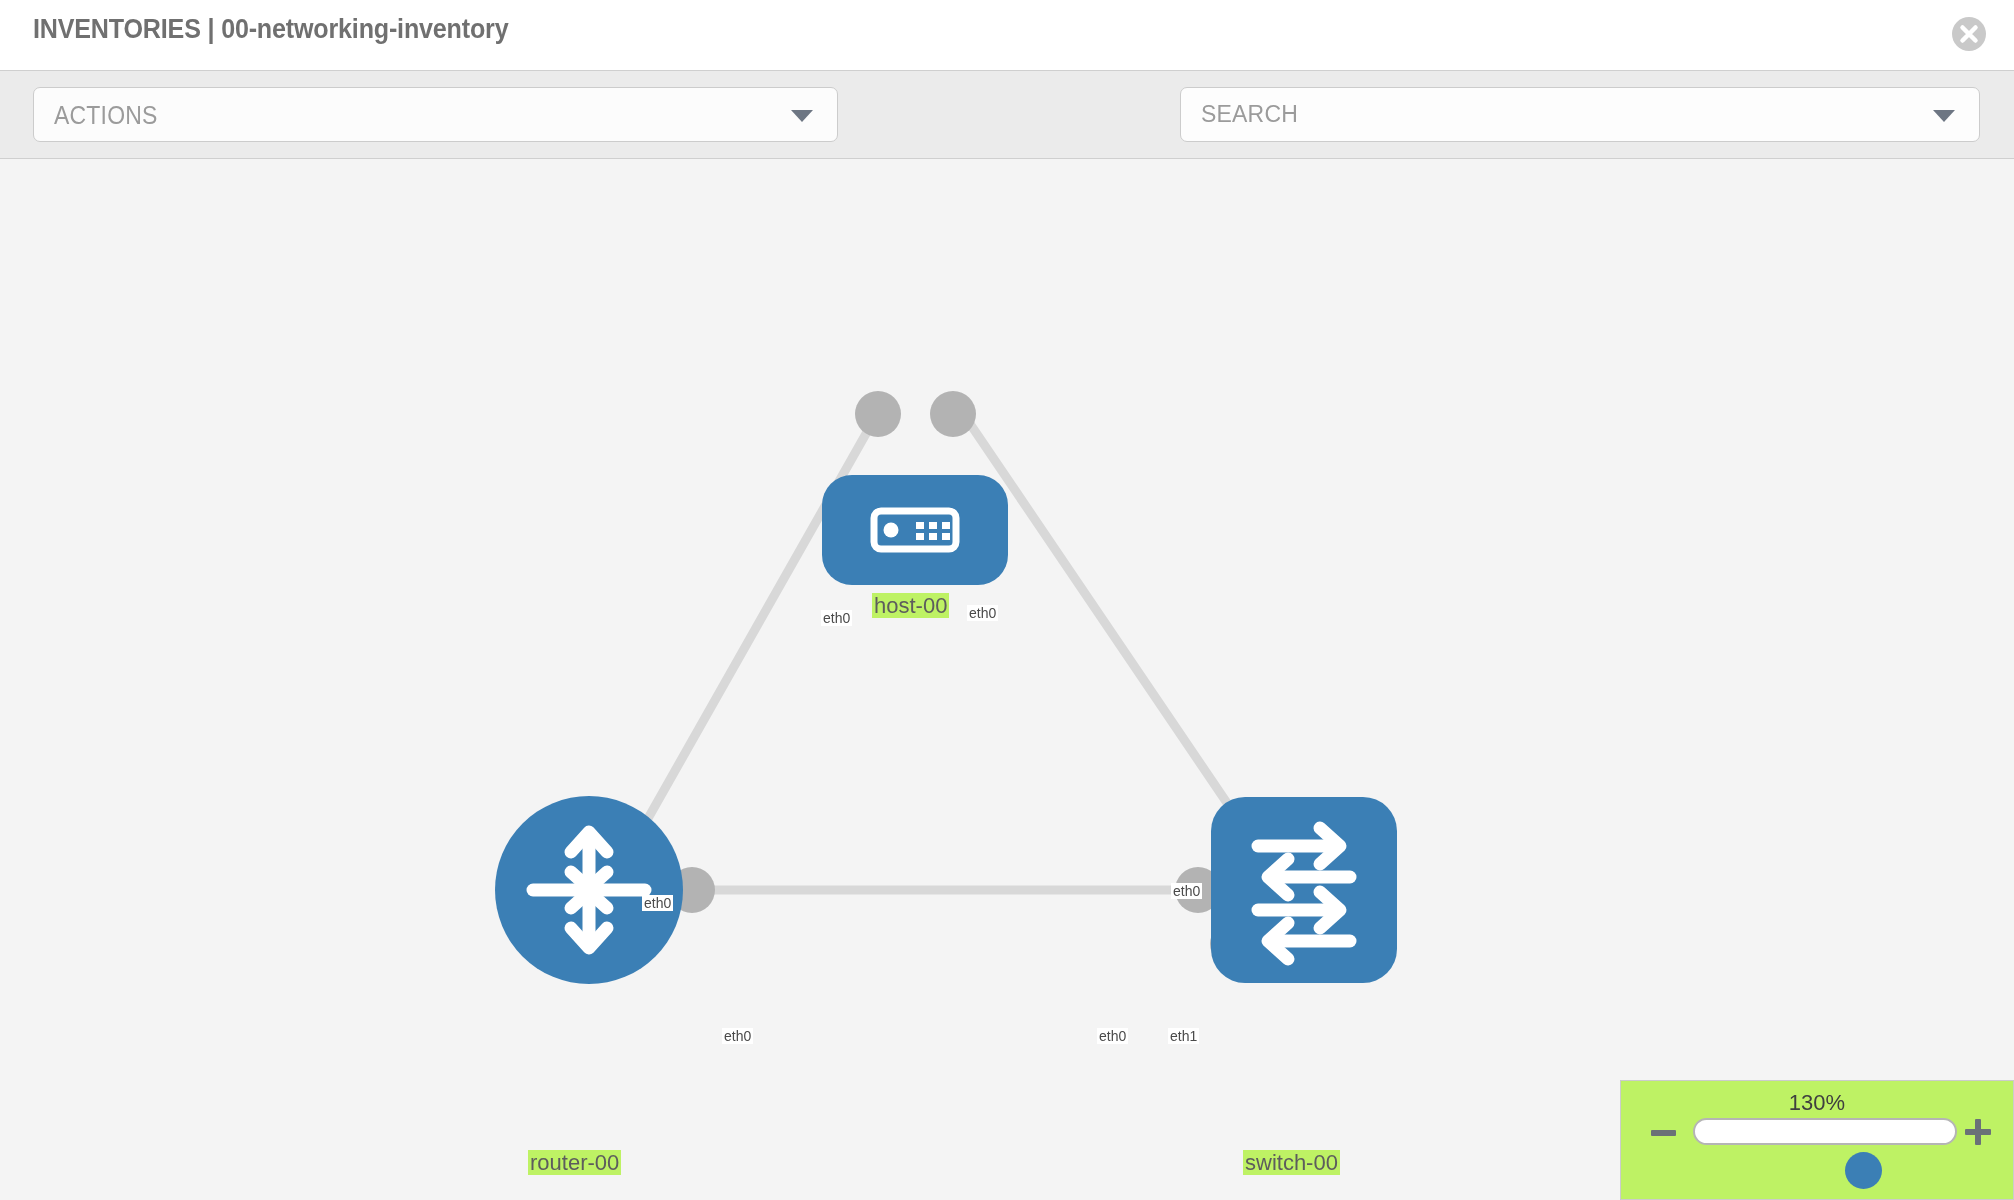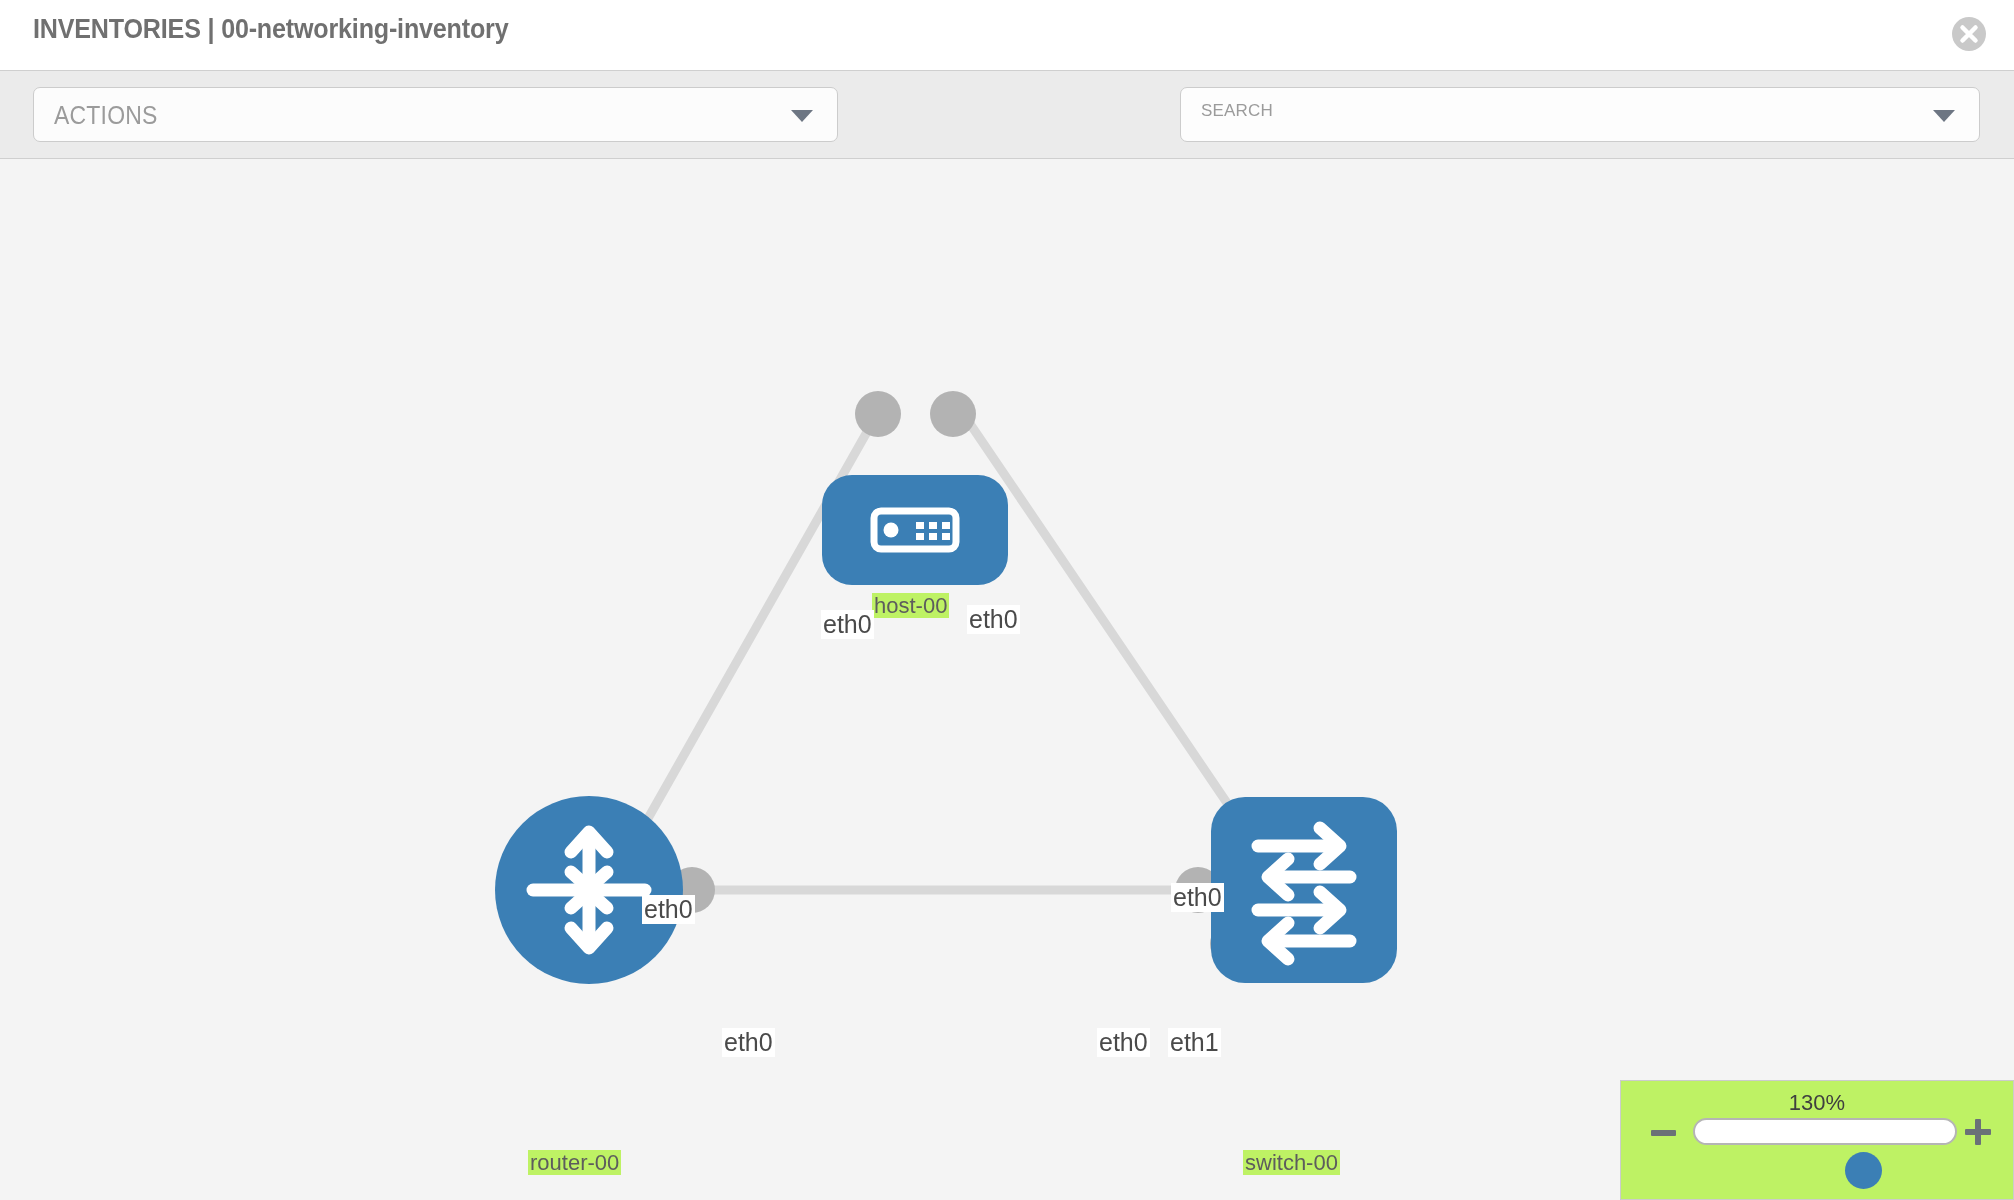--- a/index.html
+++ b/index.html
@@ -78,21 +78,21 @@
 
   .search-box {
     position: absolute; left: 1180px; top: 16px;
     width: 800px; height: 55px;
     background: #fdfdfd;
     border: 1px solid #cccccc;
     border-radius: 7px;
   }
   .search-label {
     position: absolute; left: 20px; top: 13px;
-    font-size: 17px;
+    font-size: 23px;
     color: #9b9b9b;
     letter-spacing: 0.2px;
   }
   .search-caret { right: 24px; top: 22px; }
 
   
   .canvas {
     position: absolute; left: 0; top: 159px;
     width: 2014px; height: 1041px;
     background: #f4f4f4;
@@ -108,21 +108,21 @@
     position: absolute;
     font-size: 22px;
     color: #5d5d5d;
     background: #bef264;
     white-space: nowrap;
     padding: 0 2px;
     line-height: 1.15;
   }
   .iface-label {
     position: absolute;
-    font-size: 25px;
+    font-size: 14px;
     color: #4a4a4a;
     background: #ffffff;
     white-space: nowrap;
     padding: 0 2px;
     line-height: 1.15;
   }
 
   
   .zoom-panel {
     position: absolute; left: 1620px; top: 1080px;

